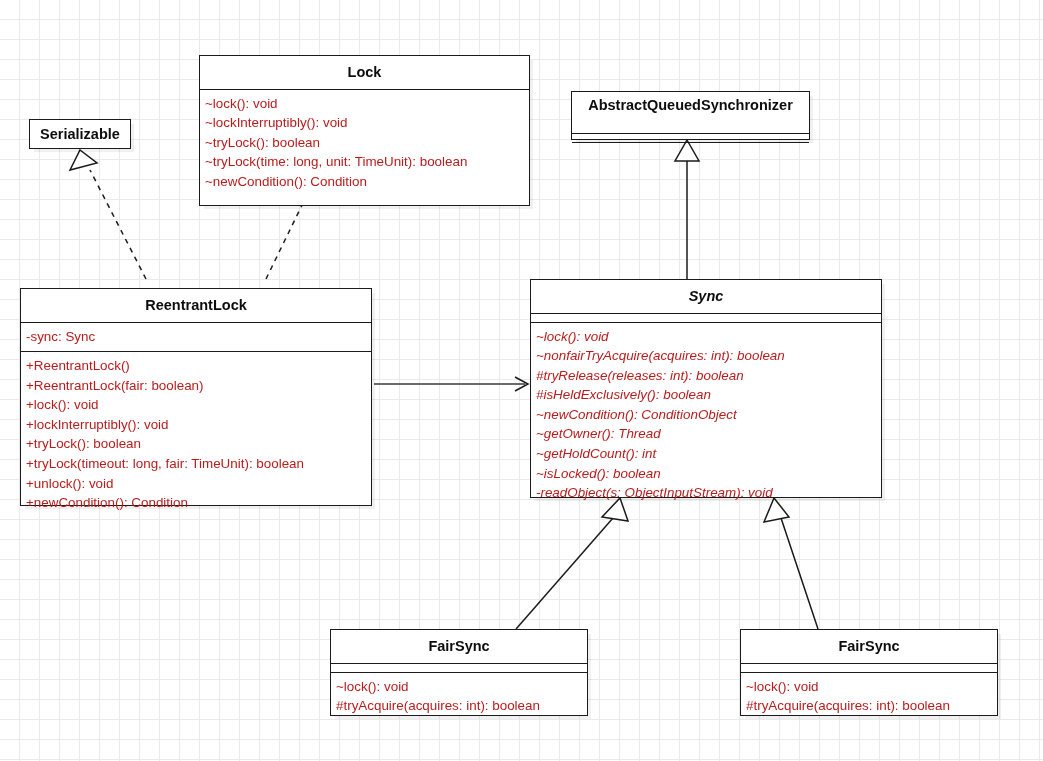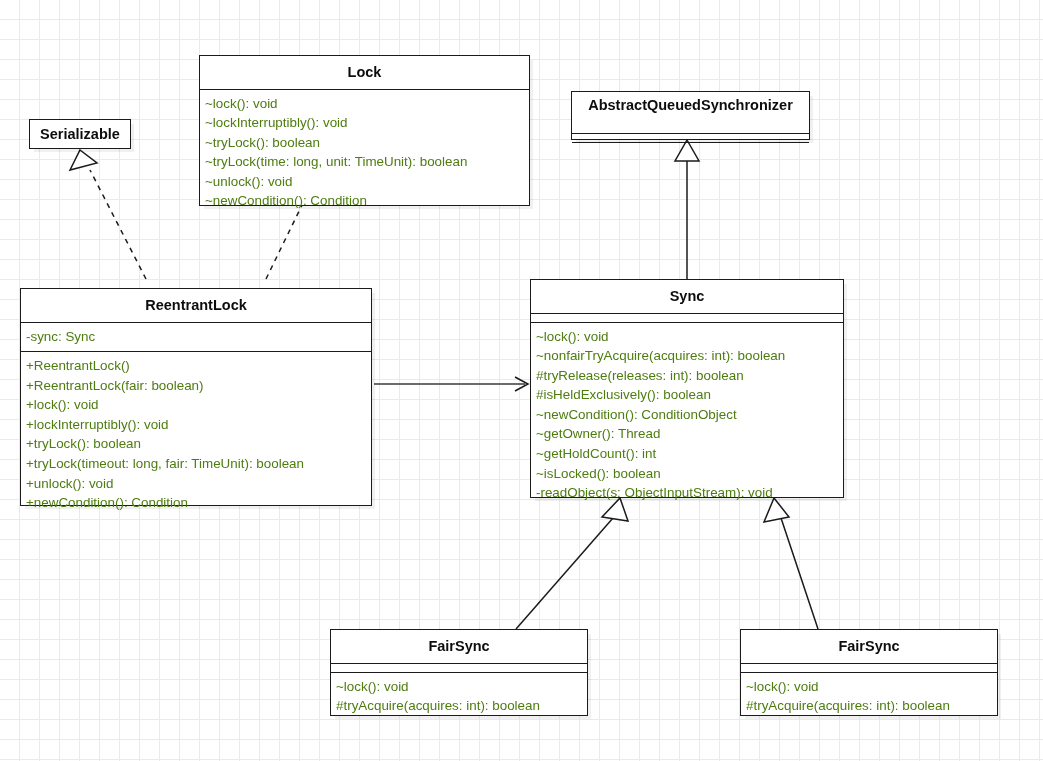--- a/index.html
+++ b/index.html
@@ -48,21 +48,21 @@
   .compartment {
     border-top: 1.6px solid #1b1b1b;
     padding: 4px 5px 5px 5px;
   }
   .compartment.empty {
     height: 8px;
     padding: 0;
   }
   .member {
     font-size: 13.4px;
-    color: #4d7c0f;
+    color: #b91c1c;
     line-height: 19.6px;
     white-space: nowrap;
   }
   .simple-box .uml-title {
     padding: 7px 10px;
   }
 </style>
 </head>
 <body>
 
@@ -108,21 +108,20 @@
 
   </svg>
 
   <div class="uml-class" style="left:199px; top:29px; width:331px; height:151px;margin-top:26px;">
     <div class="uml-title">Lock</div>
     <div class="compartment">
       <div class="member">~lock(): void</div>
       <div class="member">~lockInterruptibly(): void</div>
       <div class="member">~tryLock(): boolean</div>
       <div class="member">~tryLock(time: long, unit: TimeUnit): boolean</div>
-      <div class="member">~unlock(): void</div>
       <div class="member">~newCondition(): Condition</div>
     </div>
   </div>
 
   <div class="uml-class simple-box" style="left:29px; top:119px; width:102px; height:30px;">
     <div class="uml-title">Serializable</div>
   </div>
 
   <div class="uml-class" style="left:571px; top:91px; width:239px; height:49px;">
     <div class="uml-title" style="padding:6px 4px 20px 4px;">AbstractQueuedSynchronizer</div>
@@ -140,21 +139,21 @@
       <div class="member">+ReentrantLock(fair: boolean)</div>
       <div class="member">+lock(): void</div>
       <div class="member">+lockInterruptibly(): void</div>
       <div class="member">+tryLock(): boolean</div>
       <div class="member">+tryLock(timeout: long, fair: TimeUnit): boolean</div>
       <div class="member">+unlock(): void</div>
       <div class="member">+newCondition(): Condition</div>
     </div>
   </div>
 
-  <div class="uml-class" style="left:530px; top:279px; width:314px; height:219px;">
+  <div class="uml-class" style="left:530px; top:279px; width:352px; height:219px;font-style:italic;">
     <div class="uml-title">Sync</div>
     <div class="compartment empty"></div>
     <div class="compartment">
       <div class="member">~lock(): void</div>
       <div class="member">~nonfairTryAcquire(acquires: int): boolean</div>
       <div class="member">#tryRelease(releases: int): boolean</div>
       <div class="member">#isHeldExclusively(): boolean</div>
       <div class="member">~newCondition(): ConditionObject</div>
       <div class="member">~getOwner(): Thread</div>
       <div class="member">~getHoldCount(): int</div>

